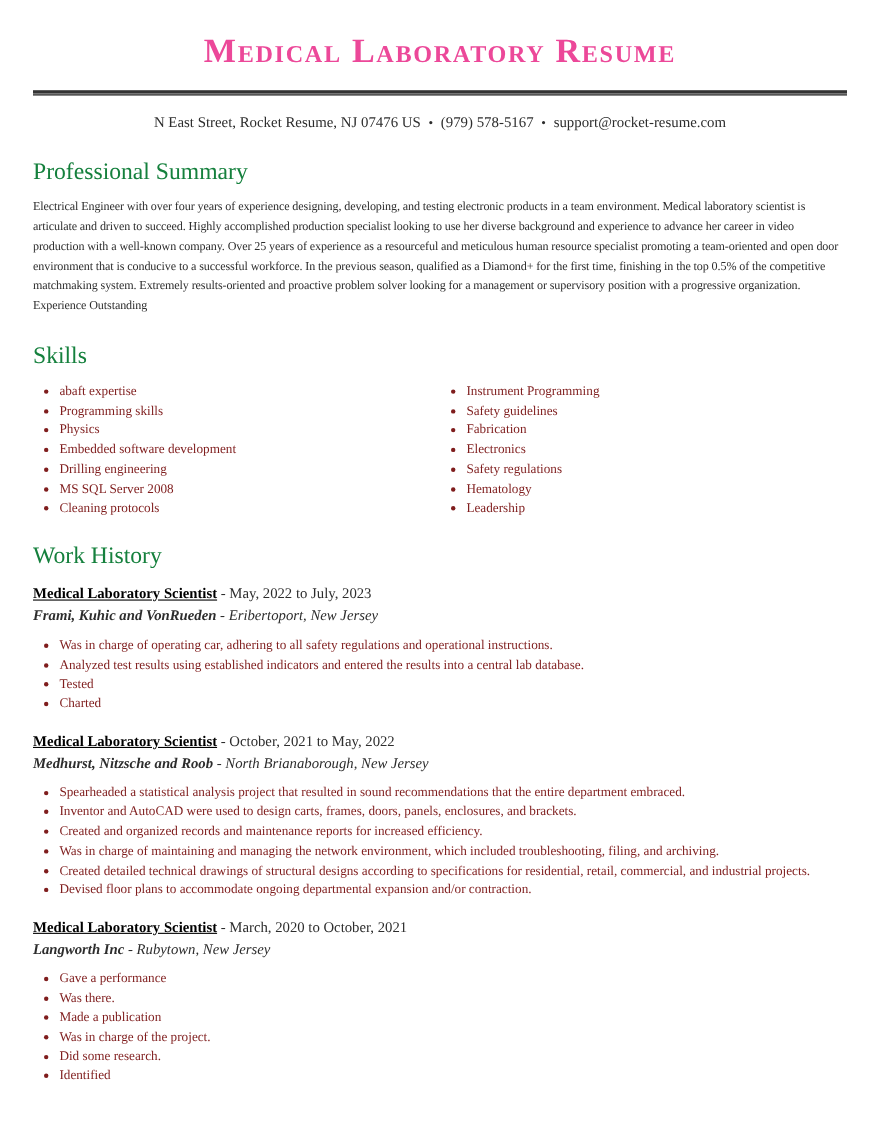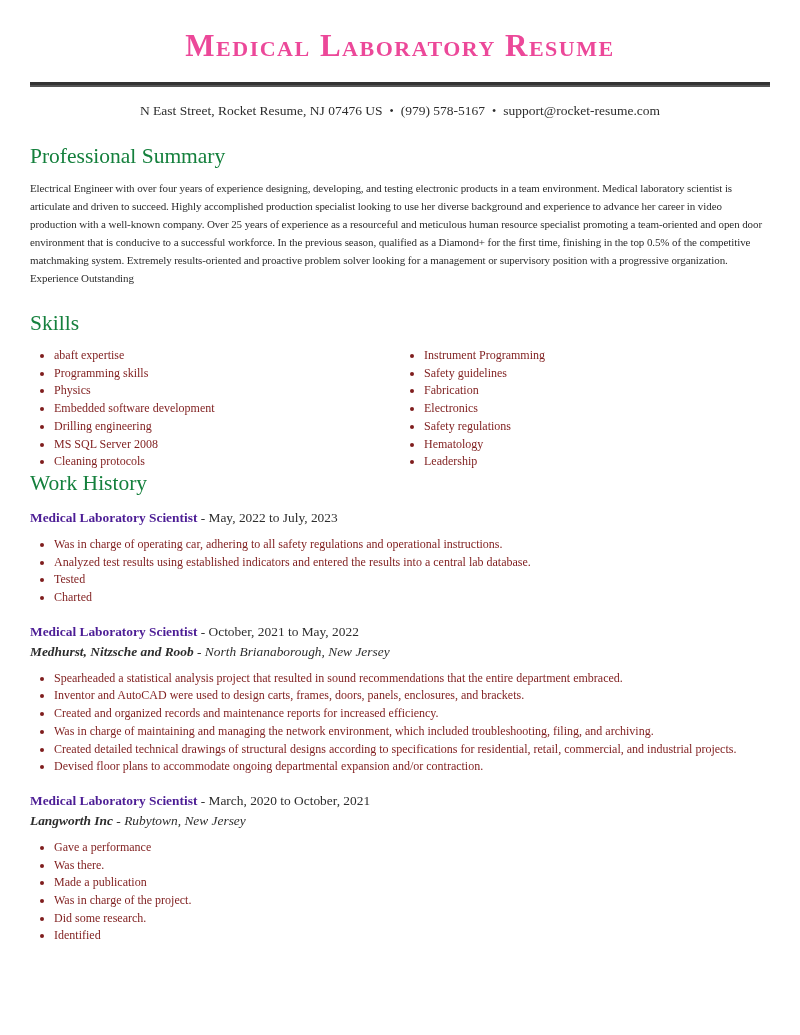--- a/index.html
+++ b/index.html
@@ -37,40 +37,40 @@
   .contact .csep { margin: 0 7px; font-size: 12px; color: #2d2d2d; }
 
   h2 {
     margin: 0;
     font-size: 21.5px; line-height: 24px;
     font-weight: 400;
     color: #15803d;
   }
   .h-summary { margin-top: 25px; }
   .h-skills  { margin-top: 24px; }
-  .h-work    { }
+  .h-work    { margin-top: 22px; }
 
   .summary {
     margin: 11px 0 0 0;
     font-size: 11px; line-height: 18px;
     letter-spacing: -0.1px;
     color: #2d2d2d;
   }
 
   .skills-cols { display: flex; margin-top: 12px; }
   .skills-cols ul { flex: 1 1 50%; margin: 0; padding: 0 0 0 24px; }
   li {
     font-size: 12px; line-height: 17.7px;
     color: #7f1d1d;
   }
 
   .job { margin-top: 16px; }
   .job.first { margin-top: 14px; }
   .job-title-line { font-size: 13.4px; line-height: 18px; }
-  .job-title { font-weight: 700; color: #4c1d95; }
+  .job-title { font-weight: 700; color: #000000; text-decoration: underline; }
   .job-company-line { font-size: 13.4px; line-height: 18px; font-style: italic; margin-top: 2px; }
   .job-company { font-weight: 700; }
   .job-bullets { margin: 9px 0 0 0; padding: 0 0 0 24px; }
 </style>
 </head>
 <body>
 
 <div class="page">
 
   <h1 class="doc-title">Medical Laboratory Resume</h1>
@@ -105,20 +105,23 @@
       <li>Leadership</li>
     </ul>
   </div>
 
   <h2 class="h-work">Work History</h2>
 
   <div class="job first">
     <div class="job-title-line">
       <span class="job-title">Medical Laboratory Scientist</span><span> - </span><span>May, 2022 to July, 2023</span>
     </div>
+    <div class="job-company-line">
+      <span class="job-company">Frami, Kuhic and VonRueden</span><span> - </span><span>Eribertoport, New Jersey</span>
+    </div>
     <ul class="job-bullets">
       <li>Was in charge of operating car, adhering to all safety regulations and operational instructions.</li>
       <li>Analyzed test results using established indicators and entered the results into a central lab database.</li>
       <li>Tested</li>
       <li>Charted</li>
     </ul>
   </div>
 
   <div class="job">
     <div class="job-title-line">

